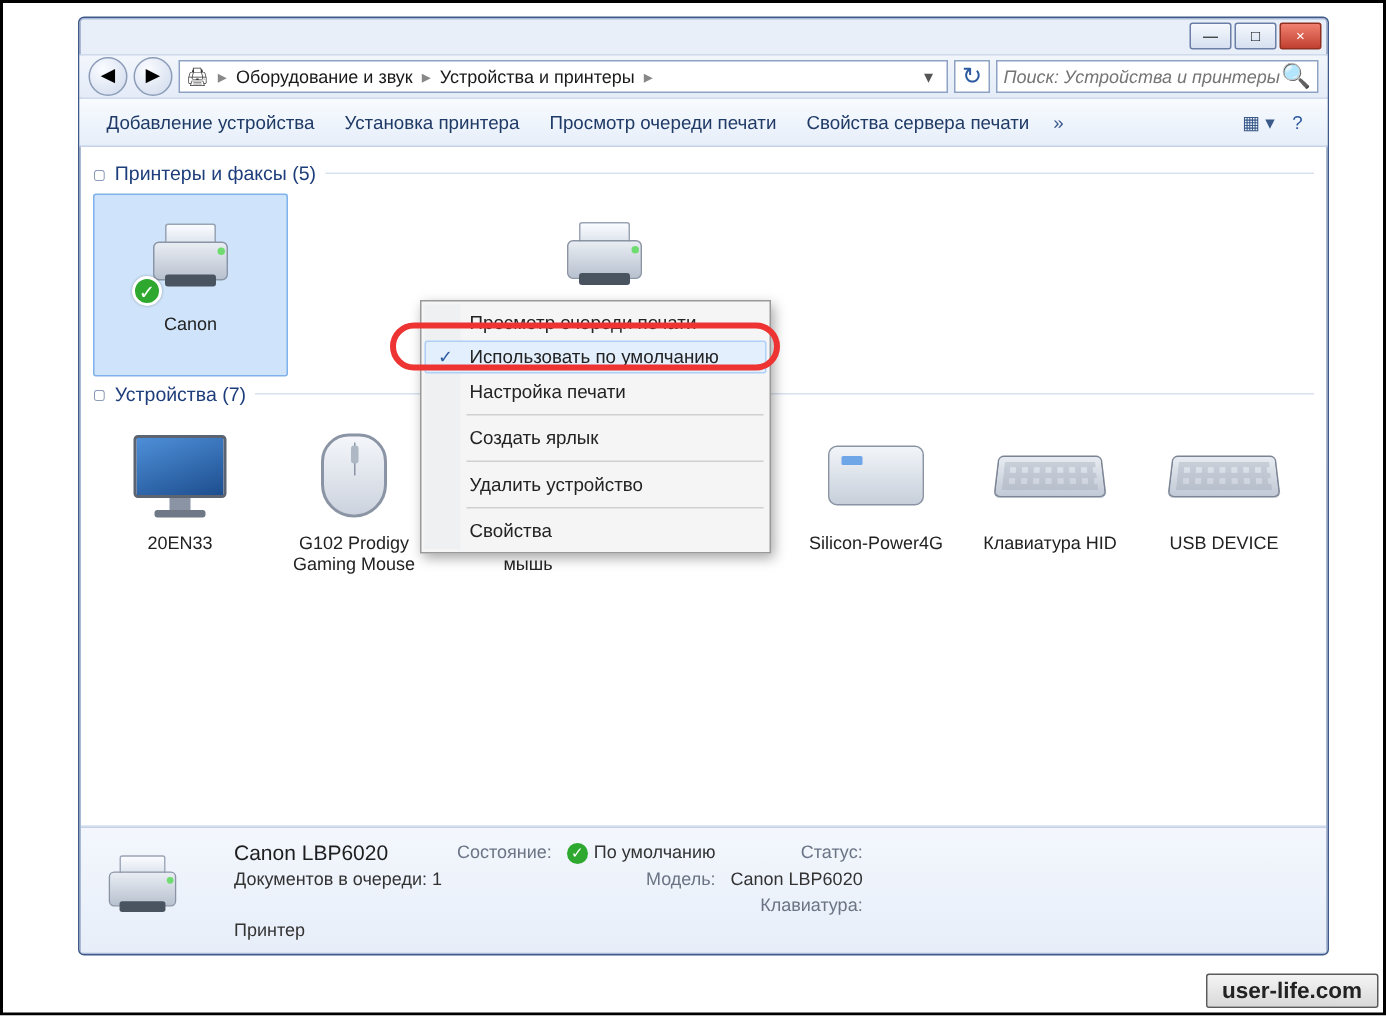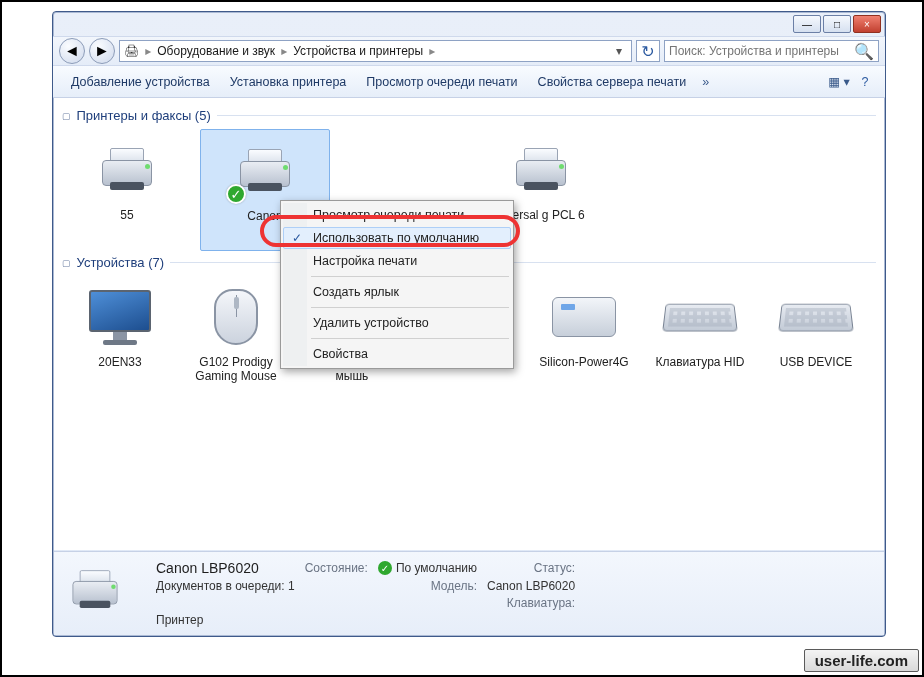--- a/index.html
+++ b/index.html
@@ -23,21 +23,21 @@
             background: linear-gradient(#f2f6fc, #e4ecf8); border-top: 1px solid #cfd9ec; border-bottom: 1px solid #cfd9ec; }
   .nav-back, .nav-fwd { width: 26px; height: 26px; border-radius: 50%; border: 1px solid #8c9cb8;
            background: radial-gradient(circle at 35% 30%, #fafcff, #cfd9ec); display:flex;align-items:center;justify-content:center;}
   .addr { flex: 1; height: 22px; border: 1px solid #8ea2c4; background: #fff; display: flex; align-items: center;
           padding: 0 4px; font-size: 12px; color: #333; gap: 4px; overflow: hidden; }
   .addr .crumb { color: #1a1a1a; }
   .addr .sep { color: #888; padding: 0 2px; }
   .addr-drop { width: 16px; text-align: center; color: #555; }
   .refresh { width: 24px; height: 22px; border: 1px solid #8ea2c4; background: #fff; display:flex;align-items:center;justify-content:center;color:#2c5aa0;}
   .search { width: 215px; height: 22px; border: 1px solid #8ea2c4; background: #fff; display: flex; align-items: center; padding: 0 4px; }
-  .search input { border: 0; outline: 0; flex: 1; font-size: 12px; color: #4d7c0f; background: transparent; }
+  .search input { border: 0; outline: 0; flex: 1; font-size: 12px; font-style: italic; color: #4d7c0f; background: transparent; }
   .search-ico { color: #2c5aa0; }
 
   .toolbar { height: 32px; background: linear-gradient(#f8fbff, #e6eef9);
              border-bottom: 1px solid #c6d1e6; display: flex; align-items: center; padding: 0 8px; font-size: 12.5px; color: #1f3a66; }
   .toolbar .tbtn { padding: 4px 10px; cursor: default; white-space: nowrap; }
   .toolbar .chev { color: #3a5a8a; padding: 0 6px; }
   .toolbar-right { margin-left: auto; display: flex; align-items: center; gap: 2px; }
   .mini { width: 24px; height: 22px; border: 1px solid transparent; display:flex;align-items:center;justify-content:center; color:#3a5a8a; }
 
   .client { position: absolute; left: 1px; right: 1px; top: 86px; bottom: 86px; background: #fff; overflow: hidden; padding: 6px 8px; }
@@ -151,31 +151,20 @@
     </div>
 
     <div class="client">
 
       <div class="group-hdr">
         <span class="tri">▢</span>
         <span>Принтеры и факсы (5)</span>
         <span class="line"></span>
       </div>
       <div class="grid">
-        <div class="item">
-          <div class="ico-box">
-              <div class="printer-ico">
-                <div class="tray"></div>
-                <div class="body"></div>
-                <div class="slot"></div>
-                <div class="led"></div>
-              </div>
-            </div>
-          <div class="lbl">55</div>
-        </div>
         <div class="item sel">
           <div class="ico-box">
             <div class="printer-ico">
                 <div class="tray"></div>
                 <div class="body"></div>
                 <div class="slot"></div>
                 <div class="led"></div>
               </div>
             <div class="checkmark">✓</div>
           </div>

